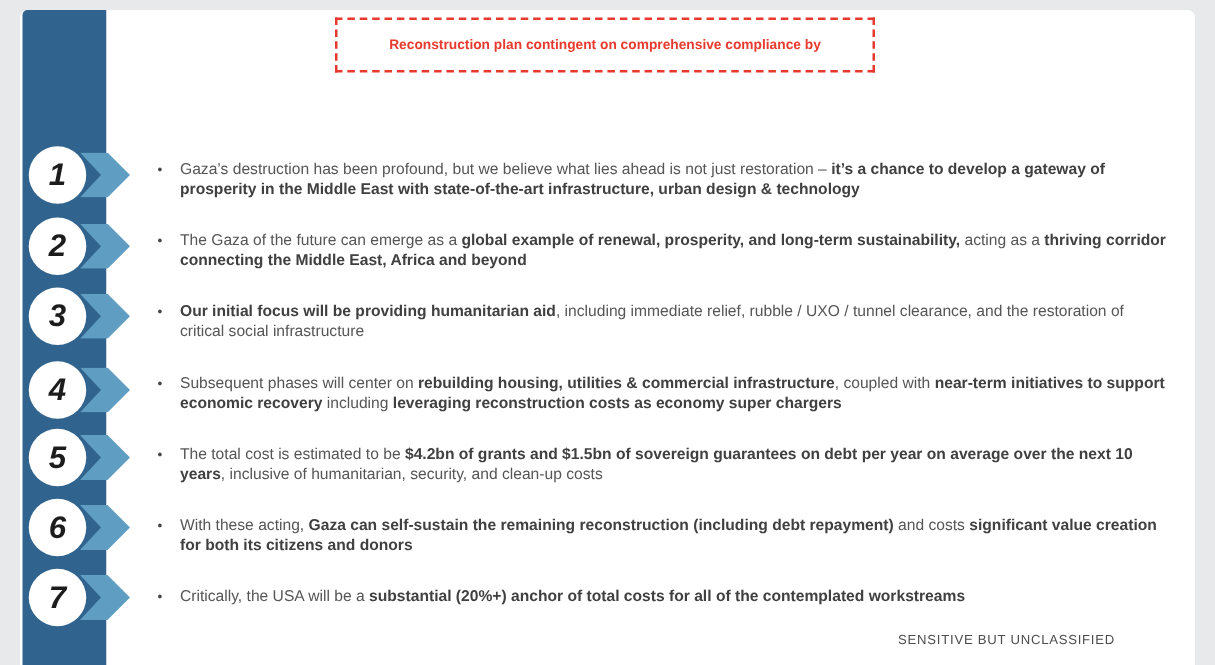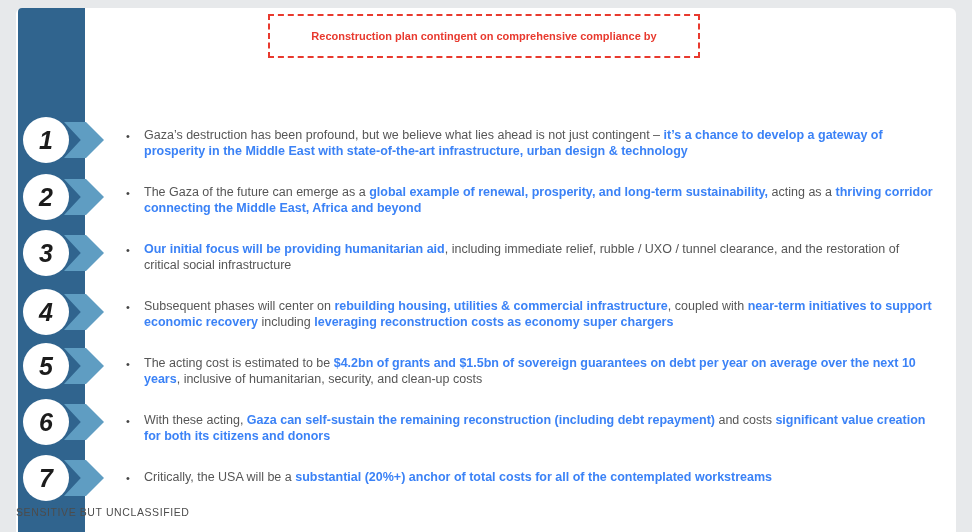--- a/index.html
+++ b/index.html
@@ -43,24 +43,24 @@
     font-size:37px; font-weight:400; letter-spacing:1px;
   }
   .bullets {
     position:absolute; left:108px; top:120px; width:814px;
     font-size:12.5px; line-height:15.5px; color:#565656;
   }
   .bullet { position:relative; padding-left:20px; margin-bottom:26px; }
   .bullet .dot {
     position:absolute; left:2px; top:1px; font-size:11px; color:#444;
   }
-  .bullet b { color:#3b82f6; }
+  .bullet b { color:#404040; }
   .footer {
-    position:absolute; left:0; top:498px; width:860px;
-    text-align:left; font-size:10.5px; color:#4c4c4c; letter-spacing:0.6px;
+    position:absolute; left:16px; top:498px; width:860px;
+    text-align:right; font-size:10.5px; color:#4c4c4c; letter-spacing:0.6px;
   }
 </style>
 </head>
 <body>
 
 <div class="slide">
 
   <div class="side-bar" style="background: rgb(48, 100, 142);"></div>
   <div id="markers">
       <div class="marker" style="top: 132px;">
@@ -92,24 +92,24 @@
         <div class="num-circle">7</div>
       </div>
     </div>
 
   <div class="banner" style="border-color: rgb(232, 57, 46); color: rgb(232, 57, 46);">
     <div>Reconstruction plan contingent on comprehensive compliance by</div>
   </div>
 
 
   <div class="bullets" id="bullets">
-      <div class="bullet"><span class="dot">•</span><span>Gaza’s destruction has been profound, but we believe what lies ahead is not just contingent – </span><b>it’s a chance to develop a gateway of prosperity in the Middle East with state-of-the-art infrastructure, urban design &amp; technology</b></div>
+      <div class="bullet"><span class="dot">•</span><span>Gaza’s destruction has been profound, but we believe what lies ahead is not just restoration – </span><b>it’s a chance to develop a gateway of prosperity in the Middle East with state-of-the-art infrastructure, urban design &amp; technology</b></div>
       <div class="bullet"><span class="dot">•</span><span>The Gaza of the future can emerge as a </span><b>global example of renewal, prosperity, and long-term sustainability,</b><span> acting as a </span><b>thriving corridor connecting the Middle East, Africa and beyond</b></div>
       <div class="bullet"><span class="dot">•</span><b>Our initial focus will be providing humanitarian aid</b><span>, including immediate relief, rubble / UXO / tunnel clearance, and the restoration of critical social infrastructure</span></div>
       <div class="bullet"><span class="dot">•</span><span>Subsequent phases will center on </span><b>rebuilding housing, utilities &amp; commercial infrastructure</b><span>, coupled with </span><b>near-term initiatives to support economic recovery</b><span> including </span><b>leveraging reconstruction costs as economy super chargers</b></div>
-      <div class="bullet"><span class="dot">•</span><span>The acting cost is estimated to be </span><b>$4.2bn of grants and $1.5bn of sovereign guarantees on debt per year on average over the next 10 years</b><span>, inclusive of humanitarian, security, and clean-up costs</span></div>
+      <div class="bullet"><span class="dot">•</span><span>The total cost is estimated to be </span><b>$4.2bn of grants and $1.5bn of sovereign guarantees on debt per year on average over the next 10 years</b><span>, inclusive of humanitarian, security, and clean-up costs</span></div>
       <div class="bullet"><span class="dot">•</span><span>With these acting, </span><b>Gaza can self-sustain the remaining reconstruction (including debt repayment)</b><span> and costs </span><b>significant value creation for both its citizens and donors</b></div>
       <div class="bullet"><span class="dot">•</span><span>Critically, the USA will be a </span><b>substantial (20%+) anchor of total costs for all of the contemplated workstreams</b></div>
     </div>
 
   <div class="footer">SENSITIVE BUT UNCLASSIFIED</div>
 
 </div>
 
 </body></html>

